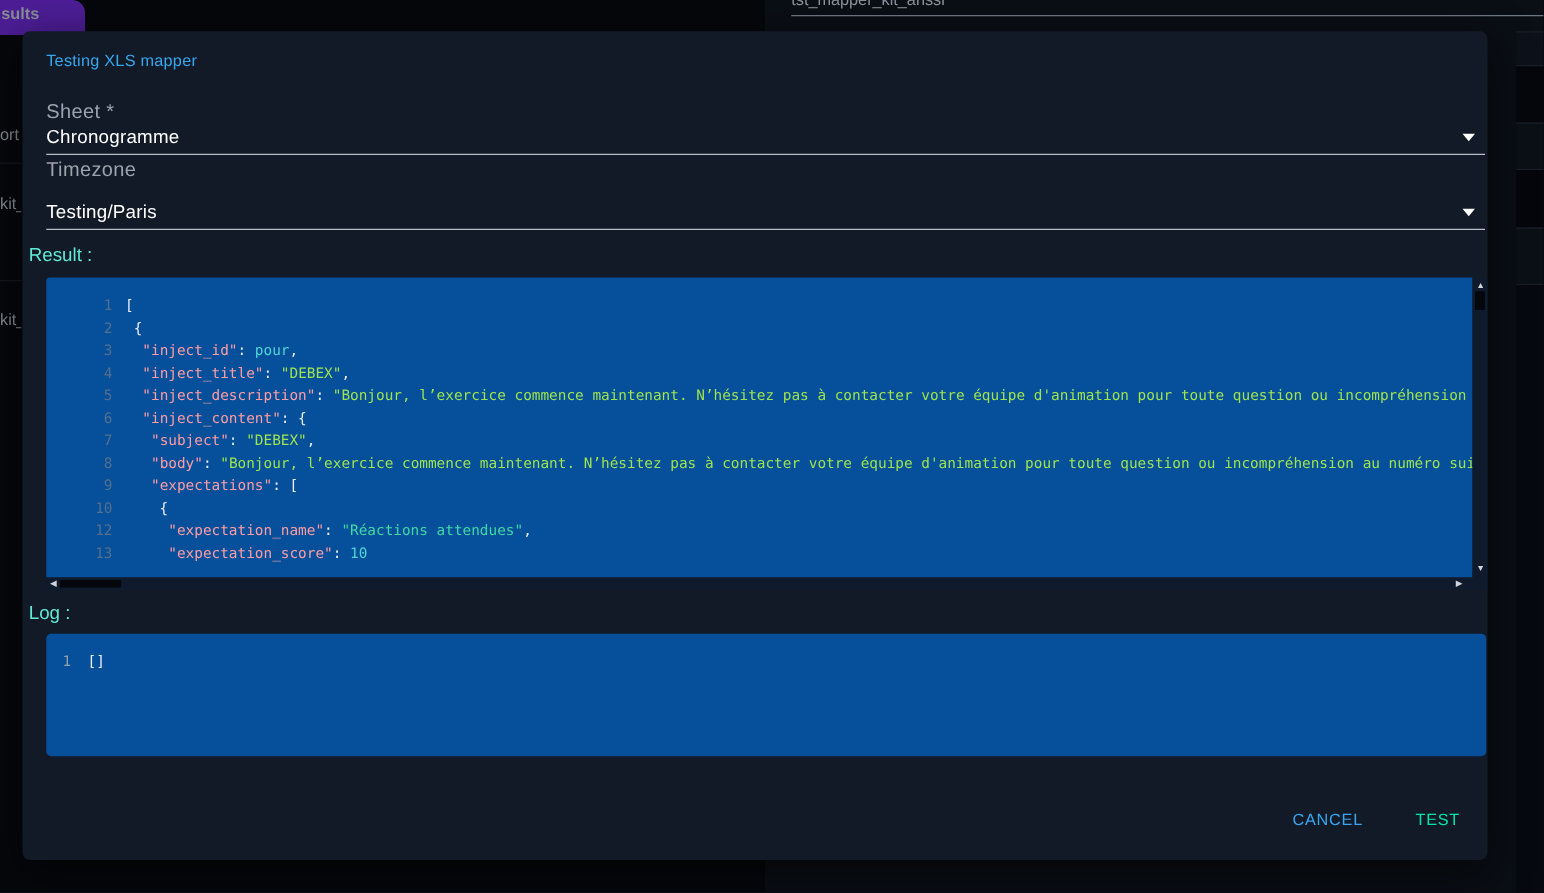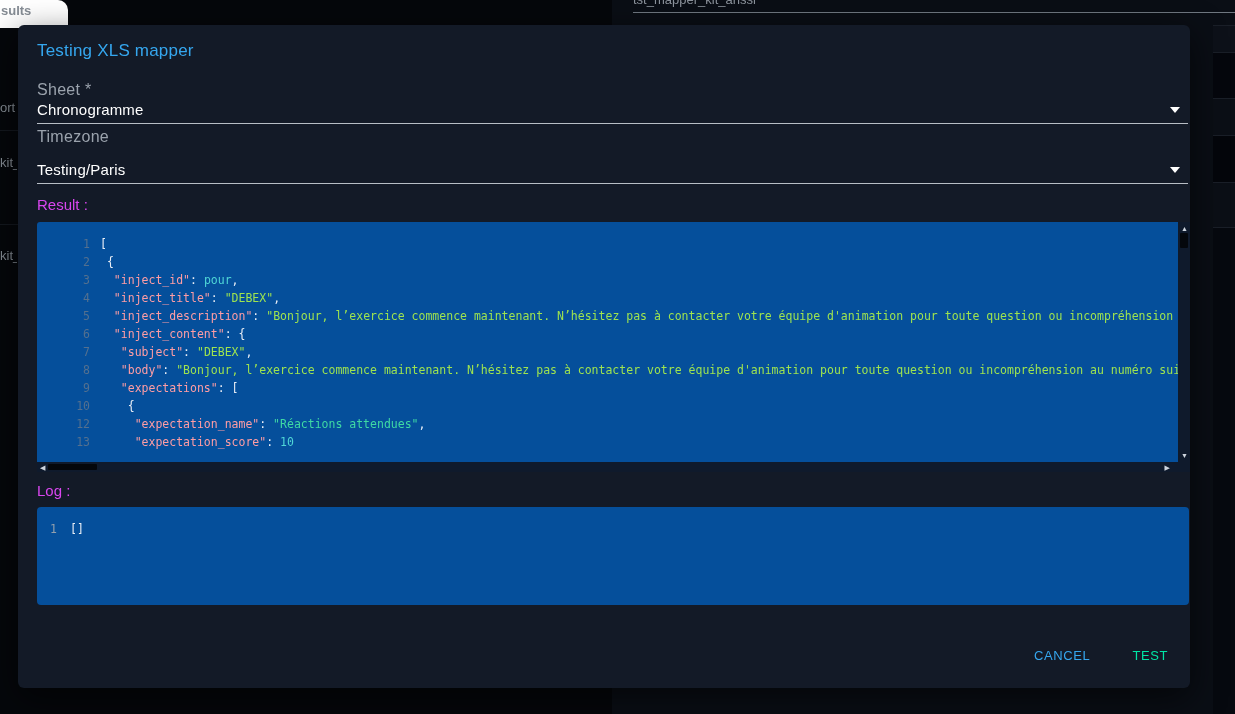--- a/index.html
+++ b/index.html
@@ -7,41 +7,41 @@
     --editor-bg:#054f9b; --tok-key:#ff9da4; --tok-str:#9fe44f; --tok-str2:#3fd9a4;
     --tok-num:#4fd6d6; --tok-punc:#e9eef6; --underline:#b8bec6;
   }
   *{box-sizing:border-box}
   html,body{margin:0;padding:0}
   body{width:1235px;height:714px;overflow:hidden;background:#05070b;
        font-family:"Liberation Sans",sans-serif;position:relative}
   .abs{position:absolute}
 
   
-  .bg-tab{left:0;top:0;width:68px;height:28px;background:#ffffff;border-radius:0 10px 0 0}
+  .bg-tab{left:0;top:0;width:68px;height:28px;background:#4c1d95;border-radius:0 10px 0 0}
   .bg-tab-label{left:1px;top:3px;font-size:13px;font-weight:bold;color:#868d95;white-space:nowrap}
   .bg-partial{left:0;width:17px;height:16px;overflow:hidden;font-size:13px;color:#868d95;white-space:nowrap}
   .bg-left-line{left:0;width:18px;height:1px;background:#14181f}
   .bg-right-panel{left:612px;top:0;width:623px;height:714px;background:#0a0e15;overflow:hidden}
   .bg-field-text{position:absolute;left:21px;top:-8px;font-size:13px;color:#8c939c;white-space:nowrap}
   .bg-field-line{position:absolute;left:21px;top:12px;width:602px;height:1px;background:#6f7780}
   .bg-rows{left:1213px;top:0;width:22px;height:714px}
   .bg-rows .r{position:absolute;left:0;width:22px;border-top:1px solid #1a1f28}
 
   
   .dialog{left:18px;top:25px;width:1172px;height:663px;background:var(--dialog-bg);
           border-radius:6px;box-shadow:0 10px 34px rgba(0,0,0,.6)}
-  .dlg-title{left:19px;top:16px;font-size:17px;font-weight:500;letter-spacing:.2px;color:var(--accent-blue)}
+  .dlg-title{left:19px;top:16px;font-size:13px;font-weight:500;letter-spacing:.2px;color:var(--accent-blue)}
   .field-label{left:19px;font-size:16px;letter-spacing:.3px;color:#9ba3ad}
   .select-row{left:19px;width:1151px;height:23px;border-bottom:1px solid var(--underline);
               display:flex;align-items:flex-start;justify-content:space-between;cursor:pointer}
   .select-value{font-size:15px;color:#ffffff;letter-spacing:.2px}
   .chevron{width:0;height:0;border-left:5px solid transparent;border-right:5px solid transparent;
            border-top:6px solid #ffffff;margin:6px 8px 0 0}
-  .section-label{left:19px;font-size:15px;font-weight:500;color:#d946ef}
+  .section-label{left:5px;font-size:15px;font-weight:500;color:#5eead4}
 
   
   .editor-code{background:var(--editor-bg);overflow:hidden;padding-top:13px}
   .code-line{display:flex;height:18px;line-height:18px;
              font-family:"DejaVu Sans Mono",monospace;font-size:11.5px;white-space:pre}
   .gutter{flex:0 0 53px;text-align:right;color:#54708f}
   .code{margin-left:10px;white-space:pre;color:var(--tok-punc)}
   .log-editor .gutter{flex:0 0 20px;color:#93a0ad}
   .log-editor .code{margin-left:13px}
   .tok-key{color:var(--tok-key)} .tok-str{color:var(--tok-str)} .tok-str2{color:var(--tok-str2)}

